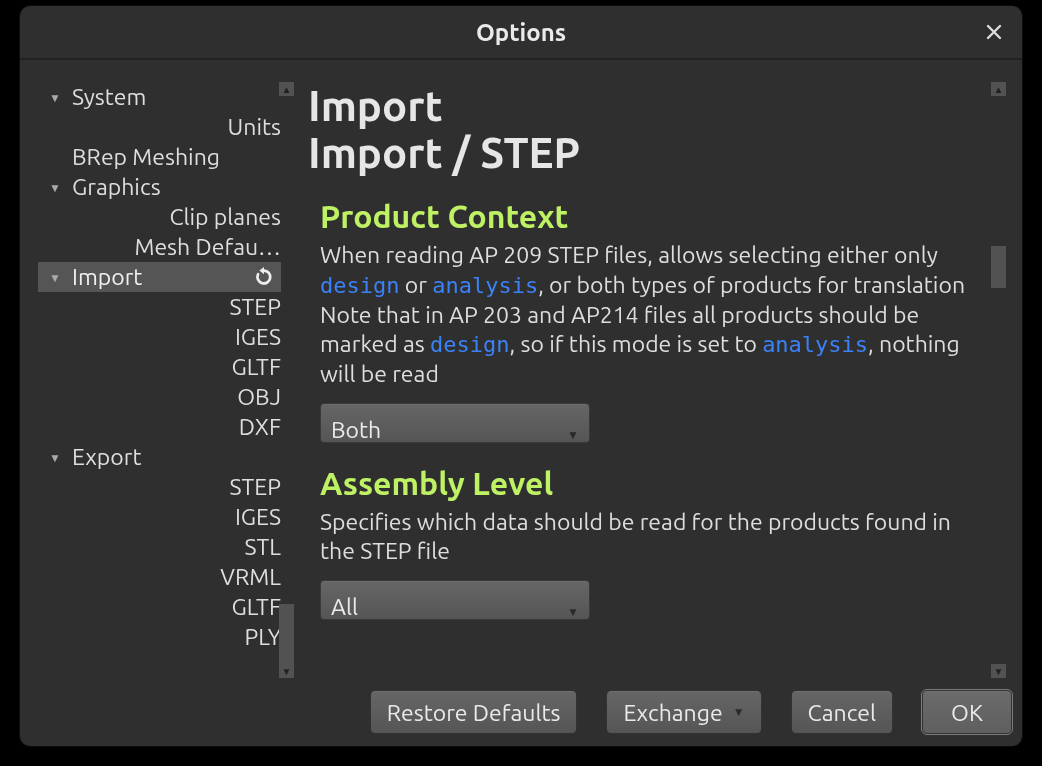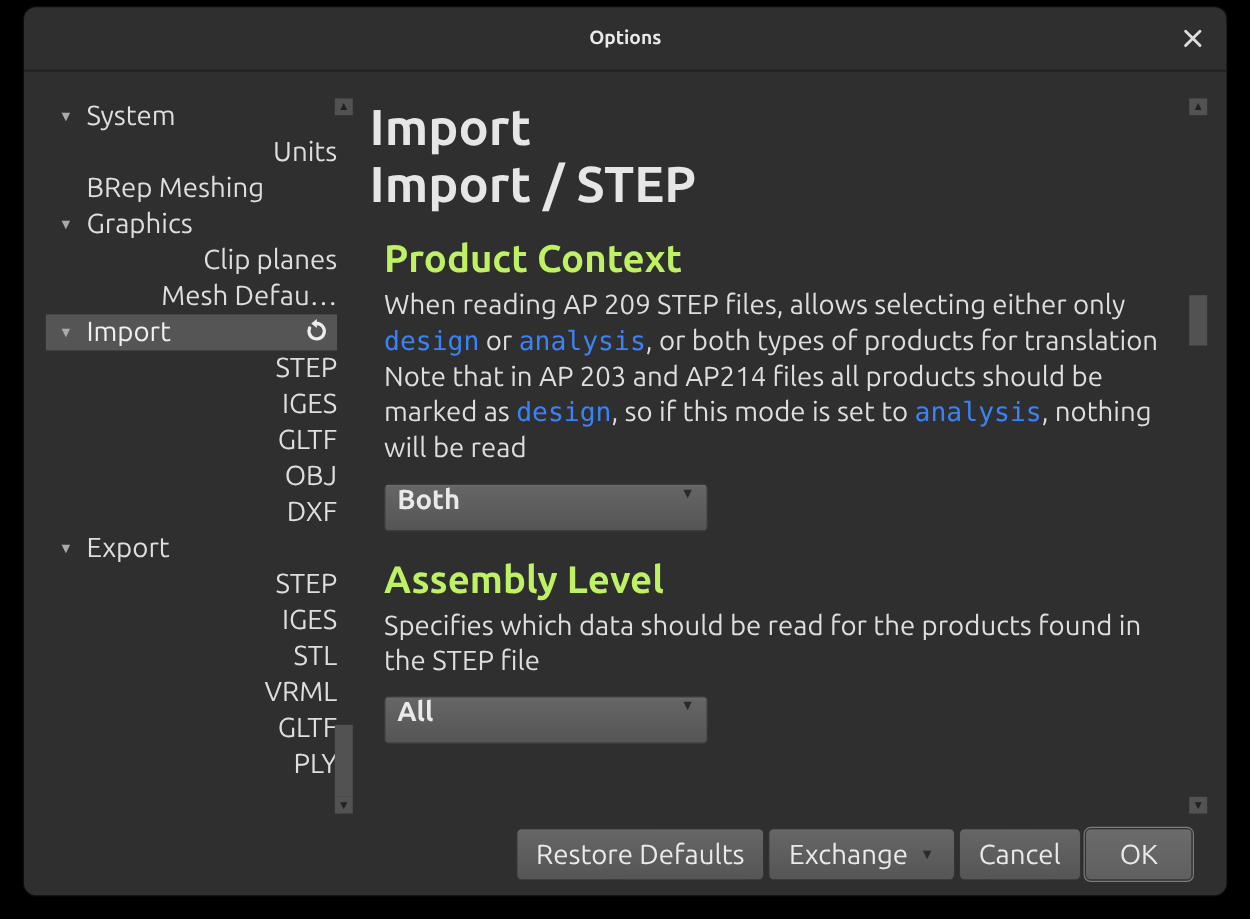--- a/index.html
+++ b/index.html
@@ -22,21 +22,21 @@
     border-radius: 10px;
     box-shadow: 0 0 0 1px #0c0c0c;
     display: flex;
     flex-direction: column;
   }
   .titlebar {
     height: 52px;
     display: flex;
     align-items: center;
     justify-content: center;
-    font-size: 16px;
+    font-size: 24px;
     font-weight: 600;
     color: #eaeaea;
     border-bottom: 2px solid #222;
     position: relative;
   }
   .titlebar .close {
     position: absolute;
     right: 14px;
     top: 12px;
     width: 28px;
@@ -155,41 +155,40 @@
     color: #3b82f6;
   }
   .combo {
     margin-left: 12px;
     width: 250px;
     height: 38px;
     background: linear-gradient(#666,#555);
     border: 1px solid #3a3a3a;
     border-radius: 4px;
     display: flex;
-    align-items: flex-start;
+    align-items: flex-end;
     padding: 0 8px 0 10px;
     font-size: 23px;
     color: #eaeaea;
     position: relative;
     box-shadow: inset 0 1px 0 rgba(255,255,255,0.05);
-    font-weight: bold;
   }
   .combo .chev {
     position: absolute;
     right: 10px;
     font-size: 12px;
     color: #2a2a2a;
   }
   .footer {
     height: 68px;
     display: flex;
     align-items: center;
     justify-content: flex-end;
-    gap: 3px;
-    padding-right: 28px;
+    gap: 29px;
+    padding-right: 10px;
   }
   .btn {
     height: 42px;
     padding: 0 16px;
     background: linear-gradient(#666,#555);
     border: 1px solid #333;
     border-radius: 5px;
     color: #eaeaea;
     font-size: 23px;
     display: flex;

